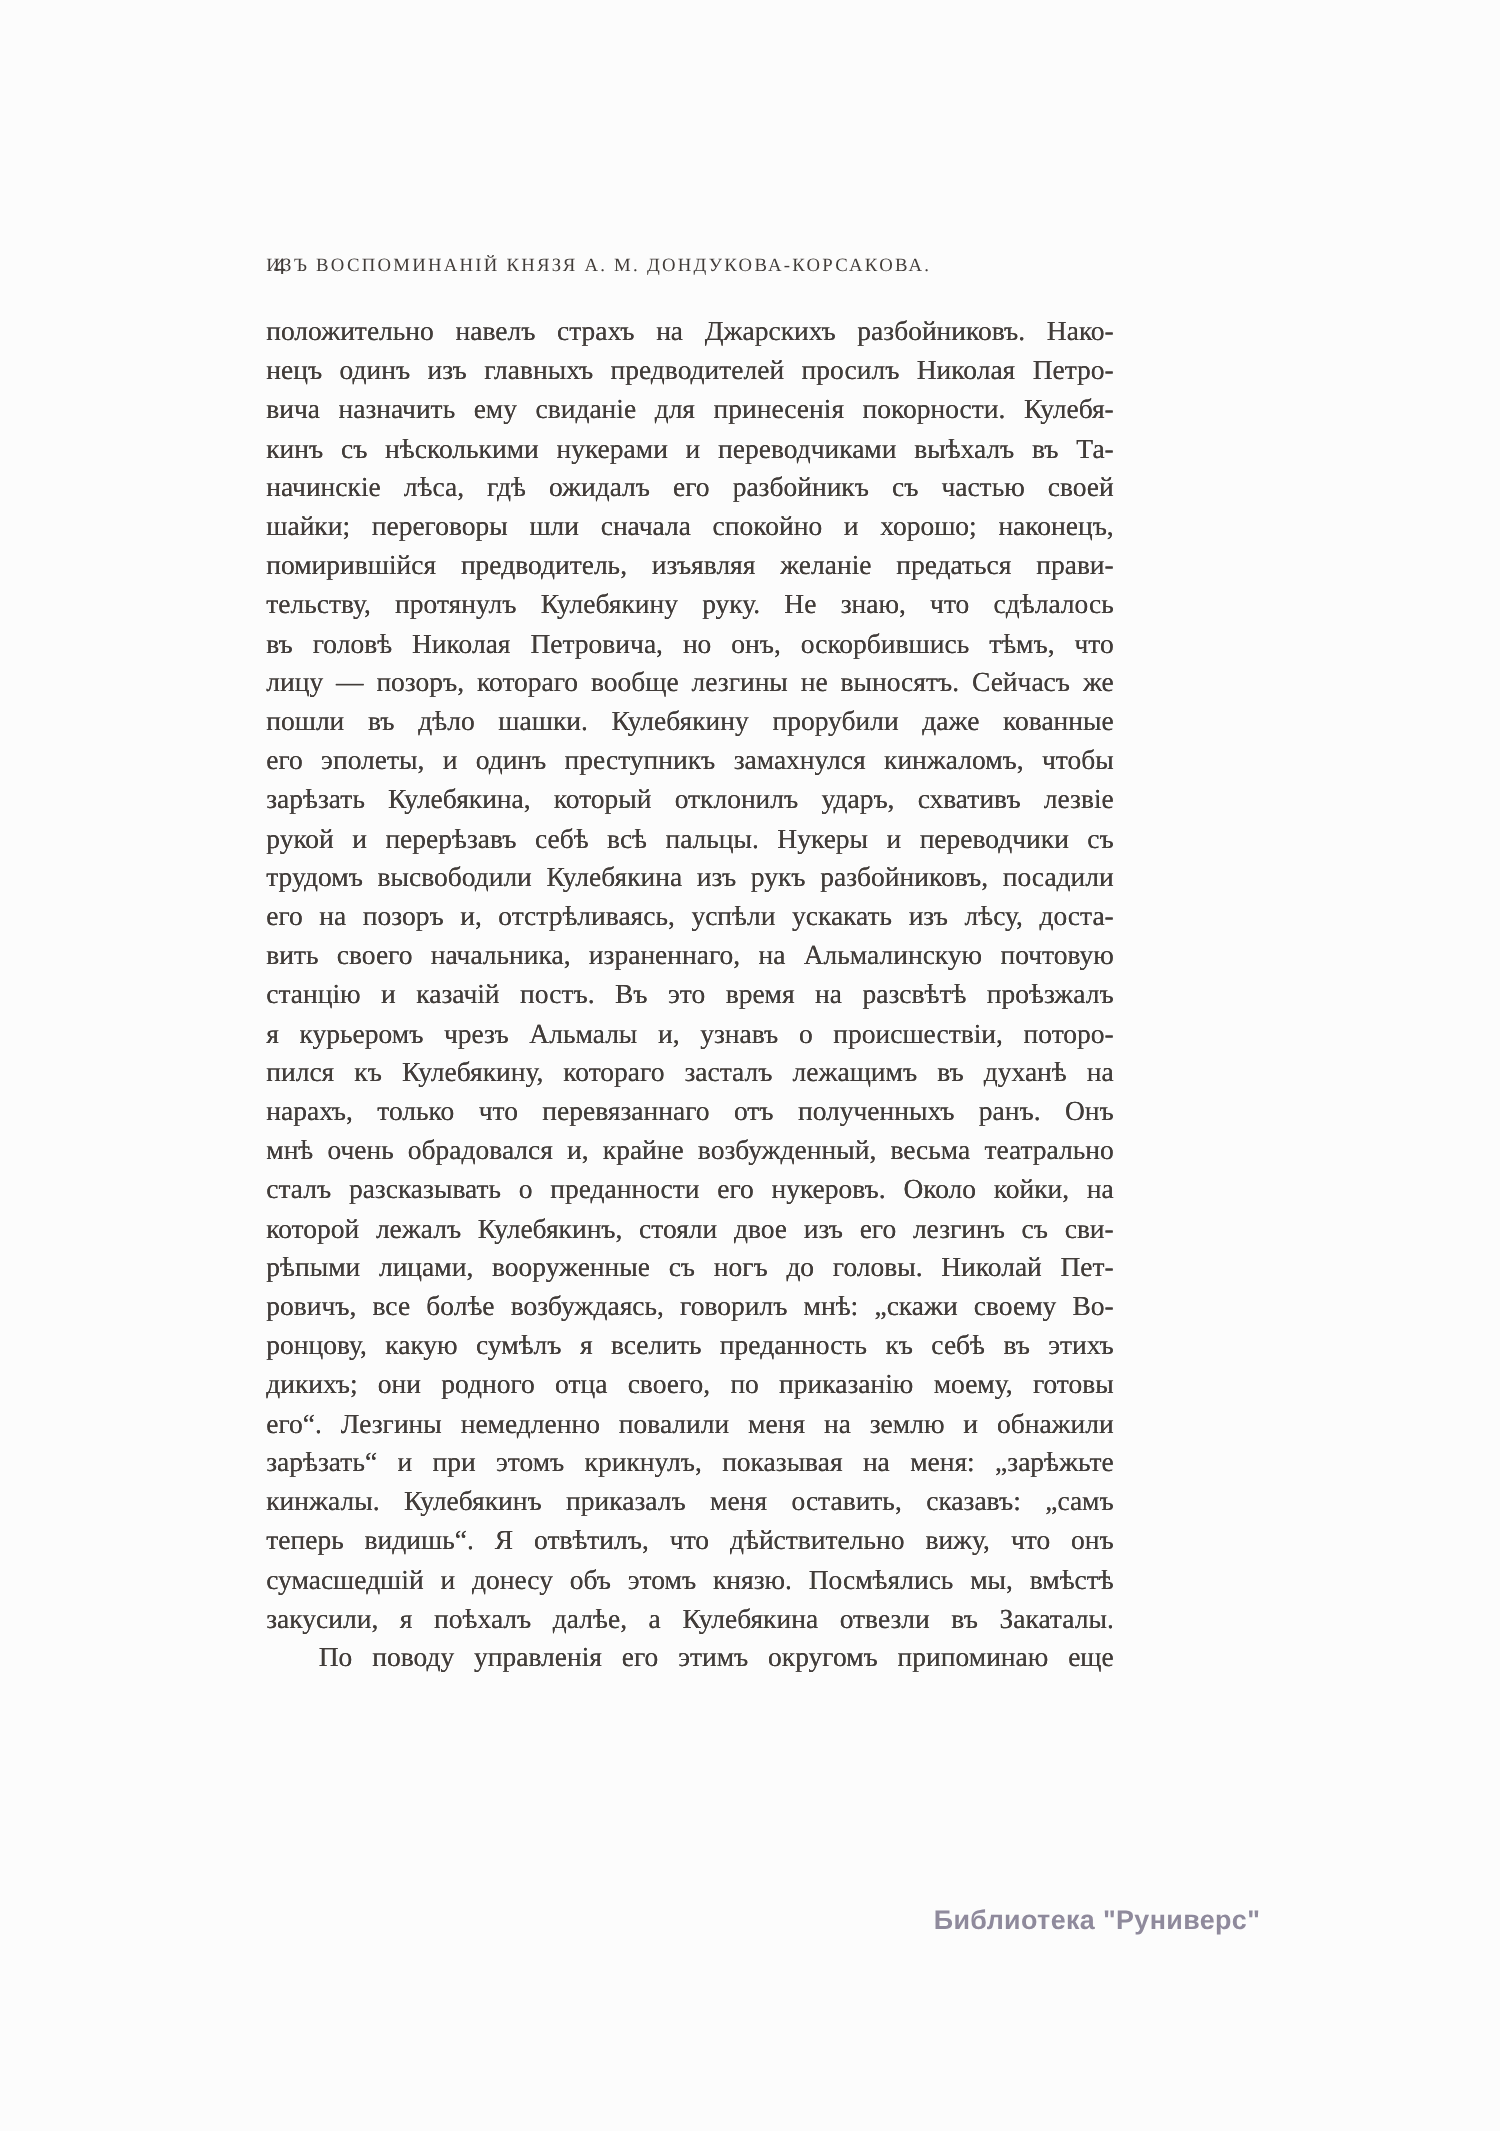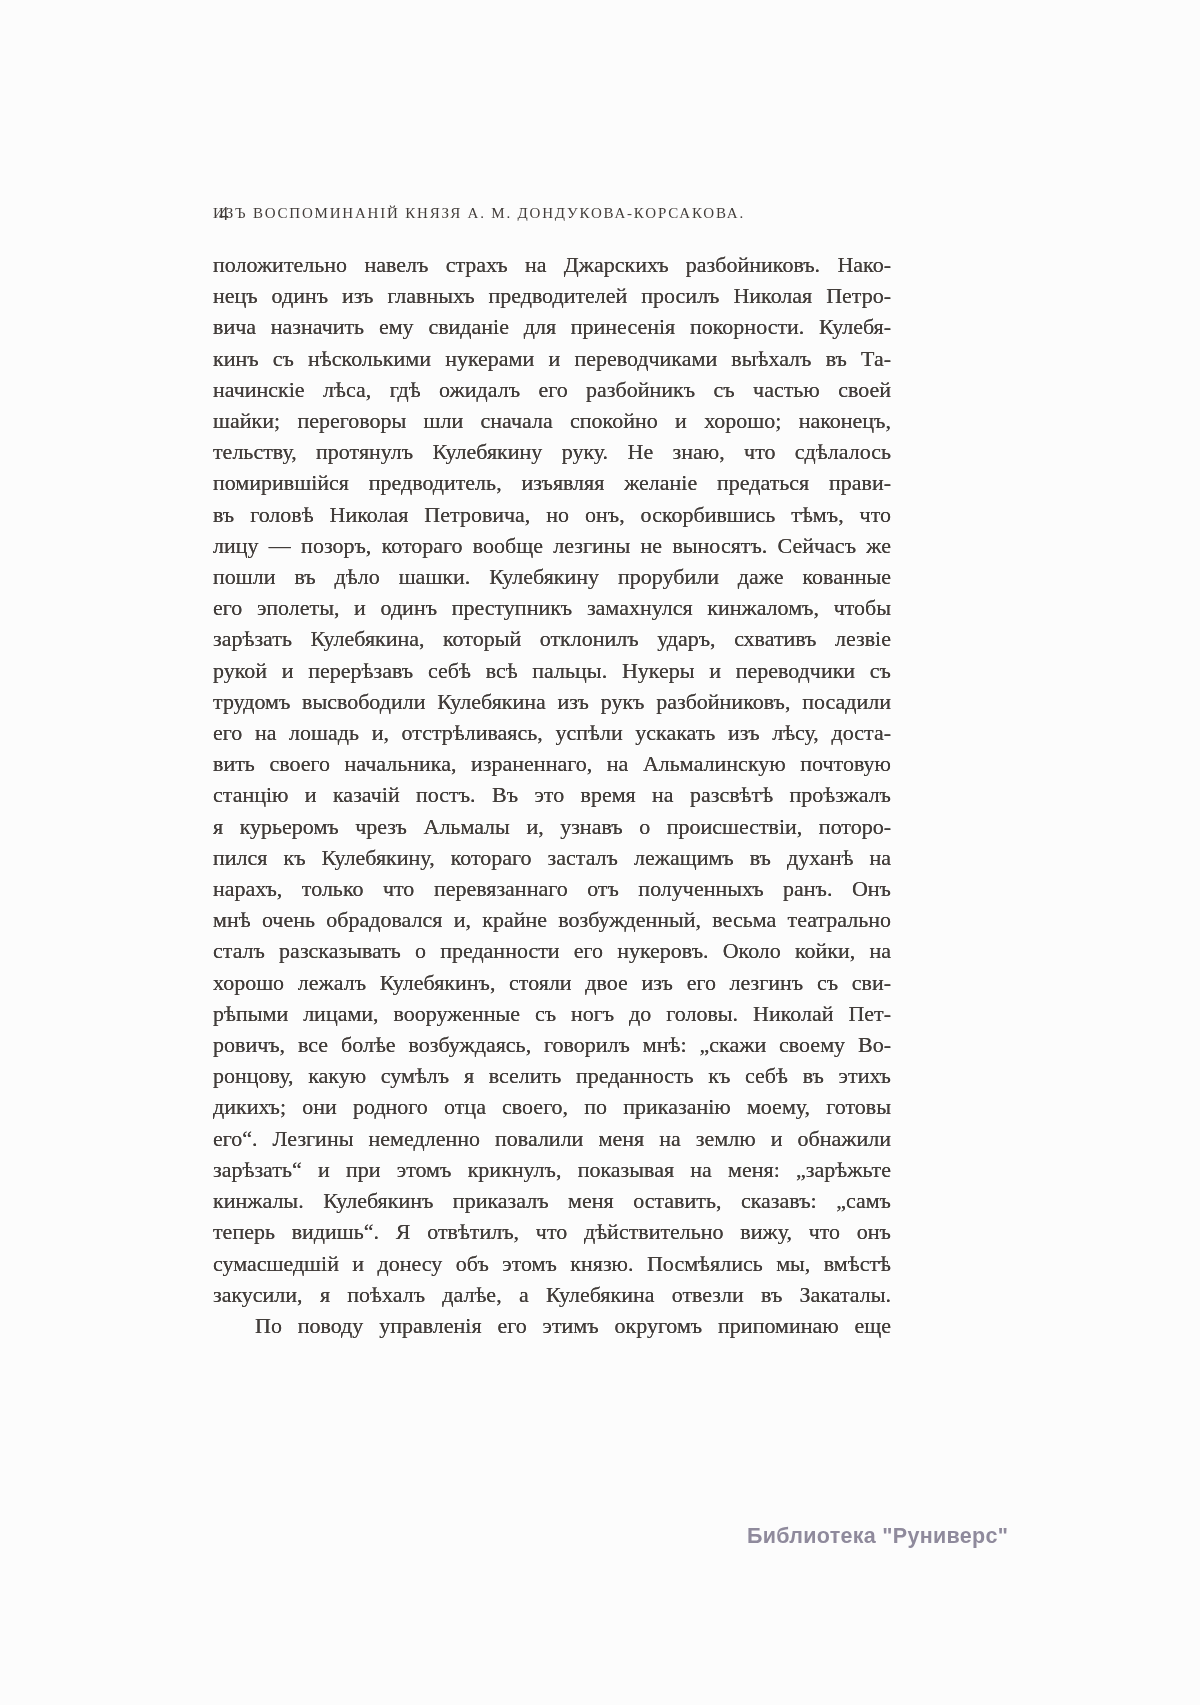--- a/index.html
+++ b/index.html
@@ -78,38 +78,38 @@
     <span class="running-title">ИЗЪ ВОСПОМИНАНІЙ КНЯЗЯ А. М. ДОНДУКОВА-КОРСАКОВА.</span>
   </div>
 
   <div class="body-text">
       <div class="line">положительно навелъ страхъ на Джарскихъ разбойниковъ. Нако-</div>
       <div class="line">нецъ одинъ изъ главныхъ предводителей просилъ Николая Петро-</div>
       <div class="line">вича назначить ему свиданіе для принесенія покорности. Кулебя-</div>
       <div class="line">кинъ съ нѣсколькими нукерами и переводчиками выѣхалъ въ Та-</div>
       <div class="line">начинскіе лѣса, гдѣ ожидалъ его разбойникъ съ частью своей</div>
       <div class="line">шайки; переговоры шли сначала спокойно и хорошо; наконецъ,</div>
+      <div class="line">помирившійся предводитель, изъявляя желаніе предаться прави-</div>
       <div class="line">тельству, протянулъ Кулебякину руку. Не знаю, что сдѣлалось</div>
-      <div class="line">помирившійся предводитель, изъявляя желаніе предаться прави-</div>
       <div class="line">въ головѣ Николая Петровича, но онъ, оскорбившись тѣмъ, что</div>
       <div class="line">лицу — позоръ, котораго вообще лезгины не выносятъ. Сейчасъ же</div>
       <div class="line">пошли въ дѣло шашки. Кулебякину прорубили даже кованные</div>
       <div class="line">его эполеты, и одинъ преступникъ замахнулся кинжаломъ, чтобы</div>
       <div class="line">зарѣзать Кулебякина, который отклонилъ ударъ, схвативъ лезвіе</div>
       <div class="line">рукой и перерѣзавъ себѣ всѣ пальцы. Нукеры и переводчики съ</div>
       <div class="line">трудомъ высвободили Кулебякина изъ рукъ разбойниковъ, посадили</div>
-      <div class="line">его на лошадь и, отстрѣливаясь, успѣли ускакать изъ лѣсу, доста-</div>
+      <div class="line">его на позоръ и, отстрѣливаясь, успѣли ускакать изъ лѣсу, доста-</div>
       <div class="line">вить своего начальника, израненнаго, на Альмалинскую почтовую</div>
       <div class="line">станцію и казачій постъ. Въ это время на разсвѣтѣ проѣзжалъ</div>
       <div class="line">я курьеромъ чрезъ Альмалы и, узнавъ о происшествіи, поторо-</div>
       <div class="line">пился къ Кулебякину, котораго засталъ лежащимъ въ духанѣ на</div>
       <div class="line">нарахъ, только что перевязаннаго отъ полученныхъ ранъ. Онъ</div>
       <div class="line">мнѣ очень обрадовался и, крайне возбужденный, весьма театрально</div>
       <div class="line">сталъ разсказывать о преданности его нукеровъ. Около койки, на</div>
-      <div class="line">хорошо лежалъ Кулебякинъ, стояли двое изъ его лезгинъ съ сви-</div>
+      <div class="line">которой лежалъ Кулебякинъ, стояли двое изъ его лезгинъ съ сви-</div>
       <div class="line">рѣпыми лицами, вооруженные съ ногъ до головы. Николай Пет-</div>
       <div class="line">ровичъ, все болѣе возбуждаясь, говорилъ мнѣ: „скажи своему Во-</div>
       <div class="line">ронцову, какую сумѣлъ я вселить преданность къ себѣ въ этихъ</div>
       <div class="line">дикихъ; они родного отца своего, по приказанію моему, готовы</div>
       <div class="line">его“. Лезгины немедленно повалили меня на землю и обнажили</div>
       <div class="line">зарѣзать“ и при этомъ крикнулъ, показывая на меня: „зарѣжьте</div>
       <div class="line">кинжалы. Кулебякинъ приказалъ меня оставить, сказавъ: „самъ</div>
       <div class="line">теперь видишь“. Я отвѣтилъ, что дѣйствительно вижу, что онъ</div>
       <div class="line">сумасшедшій и донесу объ этомъ князю. Посмѣялись мы, вмѣстѣ</div>
       <div class="line">закусили, я поѣхалъ далѣе, а Кулебякина отвезли въ Закаталы.</div>

